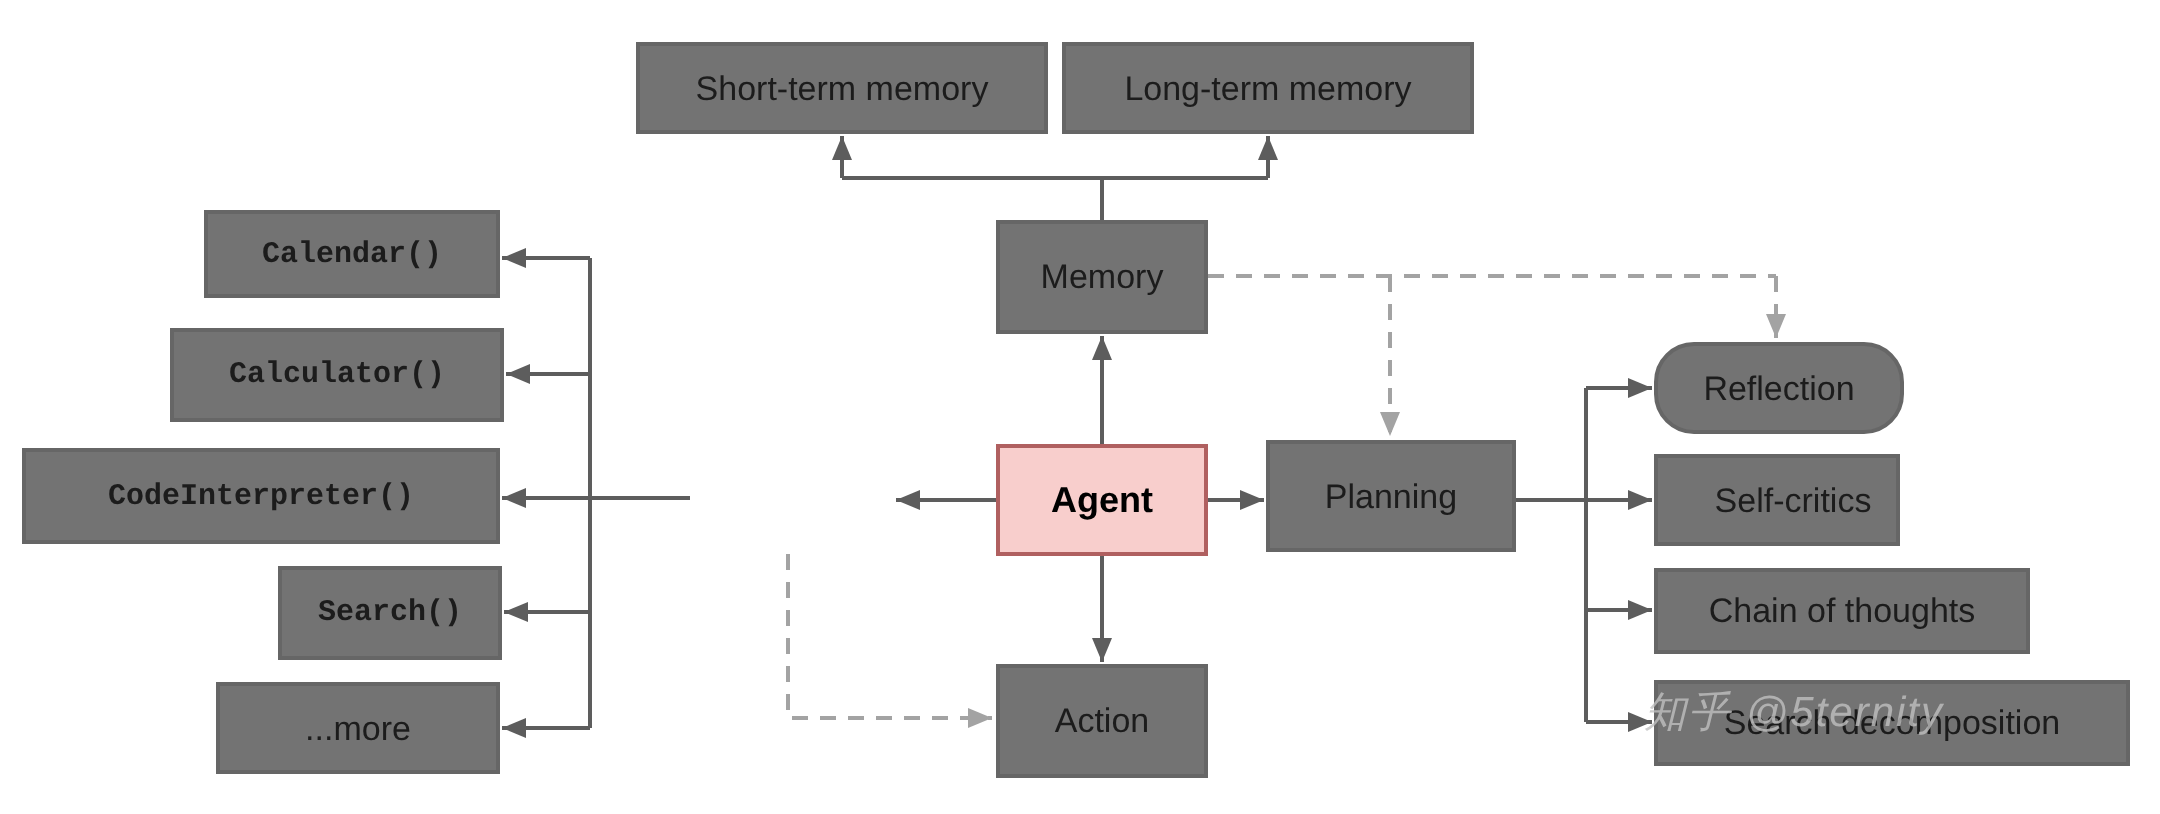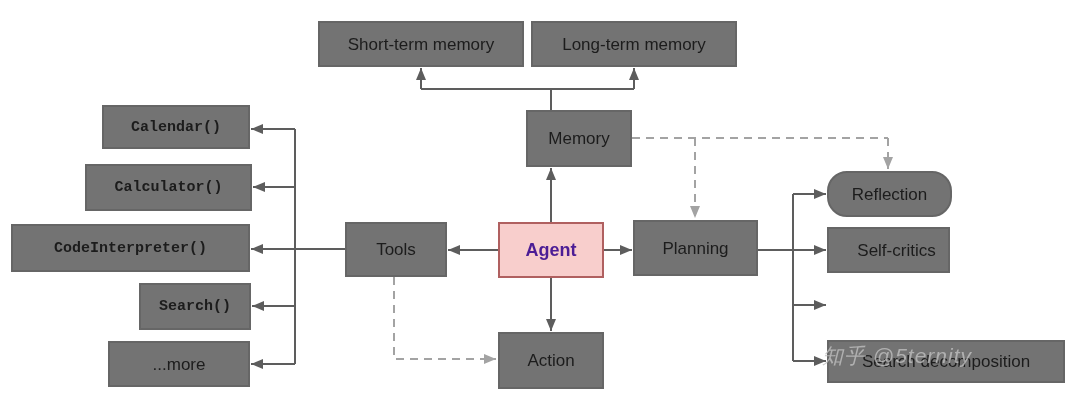--- a/index.html
+++ b/index.html
@@ -14,21 +14,21 @@
     position:absolute;box-sizing:border-box;z-index:2;
     border:2px solid #666666;background:#737373;color:#1c1c1c;
     display:flex;align-items:center;justify-content:center;
     font-size:17px;line-height:1;white-space:nowrap;
   }
   .node.mono{
     font-family:"Liberation Mono","DejaVu Sans Mono",monospace;
     font-weight:bold;font-size:15px;
   }
   .node.agent{
-    background:#f8cecc;border-color:#b06060;color:#4c1d95;
+    background:#f8cecc;border-color:#b06060;color:#000000;
     font-weight:bold;font-size:18px;
   }
   .watermark{
     position:absolute;left:822px;top:342px;z-index:4;
     color:#c0c0c0;opacity:0.8;font-size:21px;white-space:nowrap;
     letter-spacing:1px;
     font-style:italic;
   }
 </style>
 </head>
@@ -74,31 +74,31 @@
     <path class="edge-dashed" d="M604,138 L888,138"></path>
     <path class="edge-dashed" marker-end="url(#ahg)" d="M695,138 L695,218"></path>
     <path class="edge-dashed" marker-end="url(#ahg)" d="M888,138 L888,169"></path>
 
     <path class="edge-dashed" marker-end="url(#ahg)" d="M394,277 L394,359 L496,359"></path>
   </svg>
 
   <div class="node" style="left:318px;top:21px;width:206px;height:46px;">Short-term memory</div>
   <div class="node" style="left:531px;top:21px;width:206px;height:46px;">Long-term memory</div>
 
-  <div class="node" style="left:498px;top:110px;width:106px;height:57px;margin-left:28px;">Memory</div>
+  <div class="node" style="left:498px;top:110px;width:106px;height:57px;">Memory</div>
   <div class="node agent" style="left:498px;top:222px;width:106px;height:56px;">Agent</div>
-  <div class="node" style="left:345px;top:222px;width:102px;height:55px;">Tools</div>
   <div class="node" style="left:633px;top:220px;width:125px;height:56px;">Planning</div>
   <div class="node" style="left:498px;top:332px;width:106px;height:57px;">Action</div>
 
   <div class="node mono" style="left:102px;top:105px;width:148px;height:44px;">Calendar()</div>
   <div class="node mono" style="left:85px;top:164px;width:167px;height:47px;">Calculator()</div>
   <div class="node mono" style="left:11px;top:224px;width:239px;height:48px;">CodeInterpreter()</div>
   <div class="node mono" style="left:139px;top:283px;width:112px;height:47px;">Search()</div>
   <div class="node" style="left:108px;top:341px;width:142px;height:46px;">...more</div>
 
   <div class="node" style="left:827px;top:171px;width:125px;height:46px;border-radius:20px;">Reflection</div>
   <div class="node" style="left:827px;top:227px;width:123px;height:46px;padding-left:16px;">Self-critics</div>
+  <div class="node" style="left:827px;top:284px;width:188px;height:43px;">Chain of thoughts</div>
   <div class="node" style="left:827px;top:340px;width:238px;height:43px;">Search decomposition</div>
 
   <div class="watermark">知乎 @5ternity</div>
 
 </div>
 
 </body></html>

